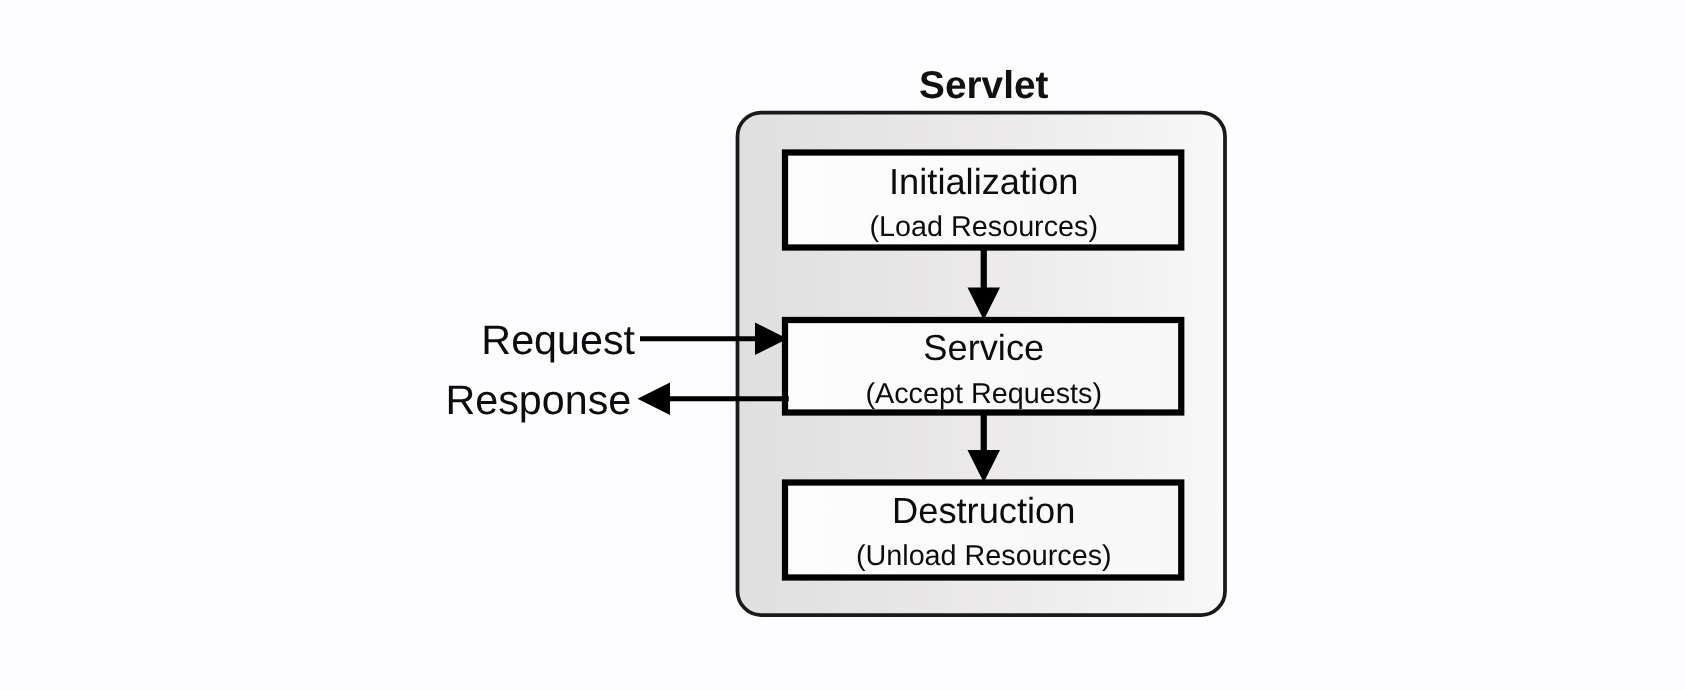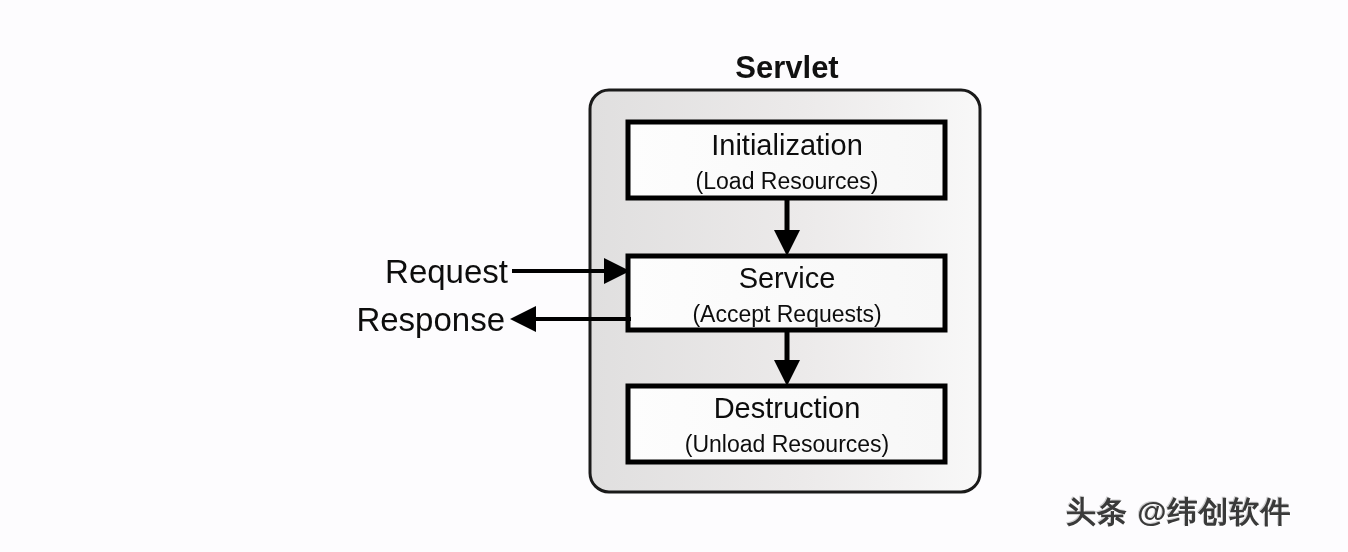--- a/index.html
+++ b/index.html
@@ -119,15 +119,14 @@
     </g>
 
     <g>
       <text class="svg-flow-label" x="505" y="331" text-anchor="end">Response</text>
       <line x1="530" y1="319" x2="631" y2="319" stroke="#000000" stroke-width="4"></line>
       <polygon points="510,319 536,306 536,332" fill="#000000"></polygon>
     </g>
 
   </svg>
 
-  <div class="watermark">头条 @纬创软件</div>
 
 </div>
 
 </body></html>

